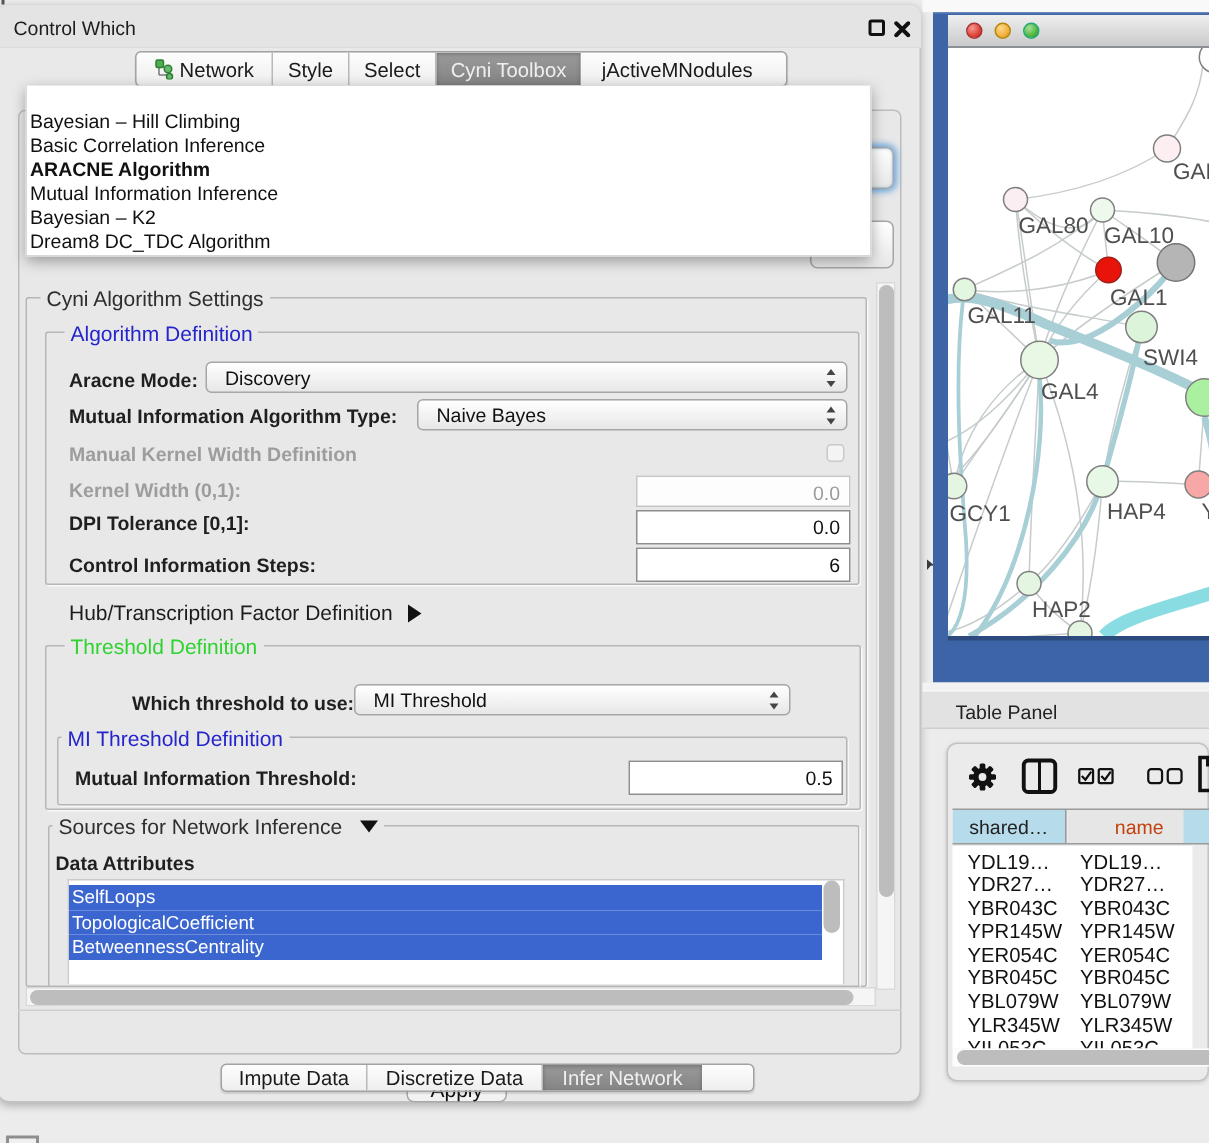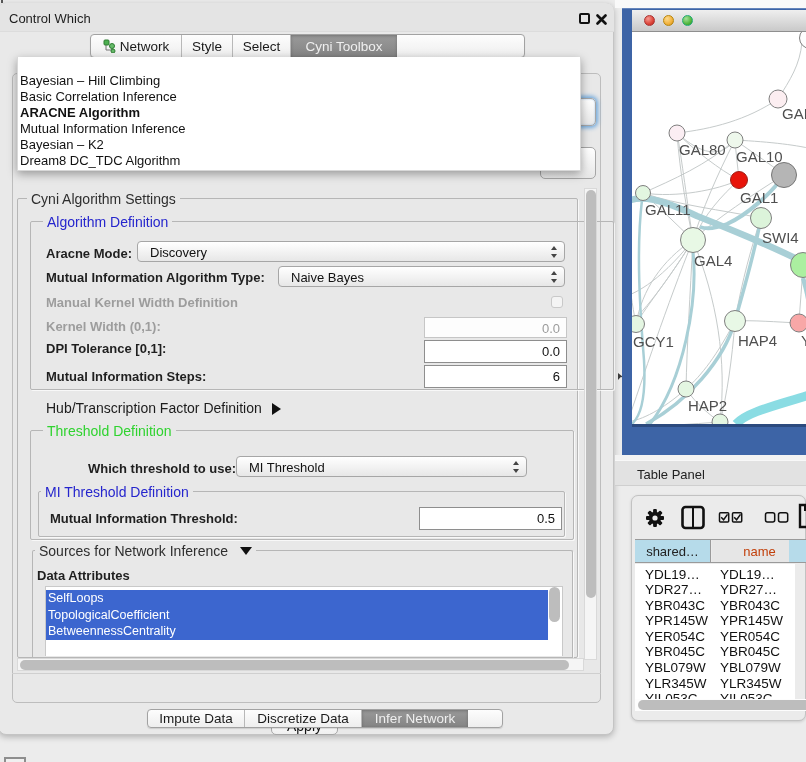--- a/index.html
+++ b/index.html
@@ -99,55 +99,56 @@
     <svg width="13" height="14" viewBox="0 0 13 14" style="margin-right:4px;">
       <line x1="3" y1="3" x2="3" y2="11" stroke="#777" stroke-width="1"></line>
       <line x1="3" y1="11" x2="9" y2="11" stroke="#777" stroke-width="1"></line>
       <rect x="1" y="1" width="5" height="5" fill="#4caf50" stroke="#2e7d32" stroke-width="1" rx="1"></rect>
       <circle cx="9" cy="7" r="2.5" fill="#66bb6a" stroke="#2e7d32"></circle>
       <circle cx="10" cy="12" r="2" fill="#66bb6a" stroke="#2e7d32"></circle>
     </svg>
     Network</div>
   <div style="width:51px;">Style</div>
   <div style="width:58px;">Select</div>
-  <div class="sel" style="width:106px;">Cyni Toolbox</div>
+  <div class="sel" style="width:96px;">Cyni Toolbox</div>
+  <div style="width:129px;">jActiveMNodules</div>
 </div>
 
 <div class="abs" id="inner"></div>
 
 <div class="abs" style="left:540px; top:98px; width:56px; height:28px; border:1px solid #a6a6a6; border-radius:5px; background:linear-gradient(#fff,#e7e7e7); box-shadow:0 0 4px 2px #6fa8dc, inset 0 0 2px #9cc3e8;"></div>
 <div class="abs" style="left:540px; top:147px; width:56px; height:32px; border:1px solid #a6a6a6; border-radius:5px; background:linear-gradient(#fff,#e7e7e7);"></div>
 
 <div class="abs" id="settings" style="left:16px; top:188px; width:570px; height:470px;">
 </div>
 
 <div class="grp" style="left:17px; top:198px; width:561px; height:460px;">
     <span class="gtitle">Cyni Algorithm Settings</span>
   </div>
 
-<div class="grp" style="left:30px; top:221px; width:584px; height:169px;">
+<div class="grp" style="left:30px; top:221px; width:543px; height:169px;">
     <span class="gtitle blue" style="left:12px;">Algorithm Definition</span>
   </div>
 <div class="lab" style="left:46px; top:246px;">Aracne Mode:</div>
 <div class="combo" style="left:137px; top:241px; width:428px; height:21px;">
     <span class="txt">Discovery</span>
     <span class="arr"></span>
   </div>
 <div class="lab" style="left:46px; top:270px;">Mutual Information Algorithm Type:</div>
 <div class="combo" style="left:278px; top:266px; width:287px; height:21px;">
     <span class="txt">Naive Bayes</span>
     <span class="arr"></span>
   </div>
 <div class="lab dis" style="left:46px; top:295px;">Manual Kernel Width Definition</div>
 <div class="abs" style="left:551px; top:296px; width:12px; height:12px; background:#f4f4f4; border:1px solid #c9c9c9; border-radius:3px;"></div>
 <div class="lab dis" style="left:46px; top:319px;">Kernel Width (0,1):</div>
 <div class="tfield dis" style="left:424px; top:317px; width:143px; height:21px;">0.0</div>
 <div class="lab" style="left:46px; top:341px;">DPI Tolerance [0,1]:</div>
 <div class="tfield" style="left:424px; top:340px; width:143px; height:23px;">0.0</div>
-<div class="lab" style="left:46px; top:369px;">Mutual Information Steps:</div>
+<div class="lab" style="left:46px; top:369px;">Control Information Steps:</div>
 <div class="tfield" style="left:424px; top:365px; width:143px; height:23px;">6</div>
 
 <div class="abs" style="left:46px; top:400px; font-size:14px; color:#1c1c1c;">Hub/Transcription Factor Definition
   <span style="display:inline-block; margin-left:6px; width:0; height:0; border-top:6px solid transparent; border-bottom:6px solid transparent; border-left:9px solid #111; vertical-align:-2px;"></span></div>
 
 <div class="grp" style="left:30px; top:430px; width:544px; height:110px;">
     <span class="gtitle green" style="left:12px;">Threshold Definition</span>
   </div>
 <div class="lab" style="left:88px; top:461px;">Which threshold to use:</div>
 <div class="combo" style="left:236px; top:456px; width:291px; height:21px;">

